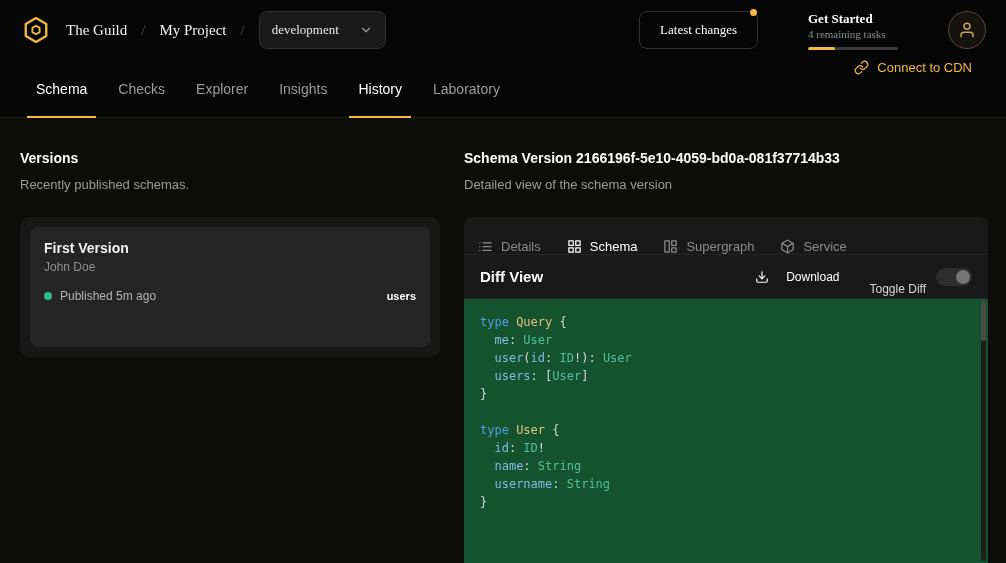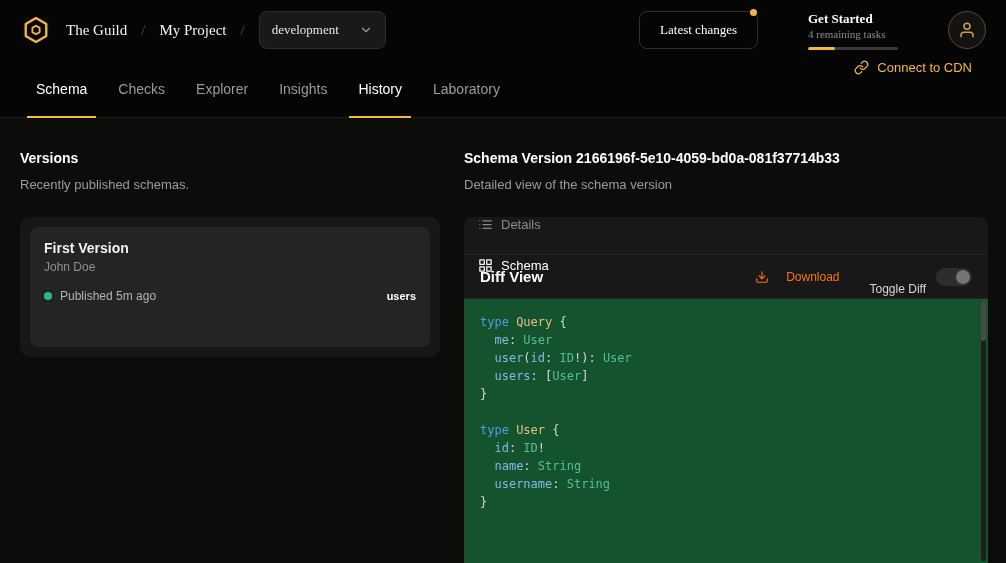--- a/index.html
+++ b/index.html
@@ -51,28 +51,28 @@
   .versions-card{margin-top:24px;background:#171717;border-radius:10px;padding:10px;height:140px;}
   .version-item{background:#242424;border-radius:8px;padding:13px 14px;height:100%;cursor:pointer;}
   .vi-name{font-size:14px;font-weight:600;color:#f2f2f2;}
   .vi-author{font-size:12px;color:#8f8f8f;margin-top:4px;}
   .vi-row{display:flex;align-items:center;margin-top:15px;}
   .green-dot{width:8px;height:8px;border-radius:50%;background:var(--published-green);margin-right:8px;}
   .vi-status{font-size:12px;color:#b3b3b3;}
   .vi-badge{margin-left:auto;font-size:11px;font-weight:700;color:#fff;}
 
   .detail-card{margin-top:24px;background:#181818;border-radius:8px 8px 0 0;flex:1;display:flex;flex-direction:column;overflow:hidden;}
-  .detail-tabs{height:38px;display:flex;align-items:flex-start;padding:0 14px;gap:26px;border-bottom:1px solid #242424;flex-shrink:0;flex-direction:column;}
+  .detail-tabs{height:38px;display:flex;align-items:flex-end;padding:0 14px;gap:26px;border-bottom:1px solid #242424;flex-shrink:0;}
   .dtab{display:flex;align-items:center;gap:8px;font-size:13px;color:#8b8b8b;}
   .dtab.active{color:#fff;}
   .dtab .ticon{display:flex;}
   .diff-header{height:44px;display:flex;align-items:center;padding:0 16px;border-bottom:1px solid #242424;flex-shrink:0;}
   .diff-title{font-size:15px;font-weight:700;color:#fff;}
   .diff-actions{margin-left:auto;display:flex;align-items:center;}
-  .download-btn{display:flex;align-items:center;gap:17px;font-size:12px;color:#f97316;}
+  .download-btn{display:flex;align-items:center;gap:17px;font-size:12px;color:#ffffff;}
   .toggle-label{font-size:12px;color:#d6d6d6;margin-left:30px;margin-top:24px;}
   .toggle{width:36px;height:18px;border-radius:9px;background:#2d2d2d;position:relative;margin-left:10px;cursor:pointer;}
   .toggle .knob{position:absolute;top:2px;right:2px;width:14px;height:14px;border-radius:50%;background:#757575;}
 
   .code-wrap{position:relative;flex:1;background:#14532d;}
   .code{padding:14px 16px;font-family:"DejaVu Sans Mono","Liberation Mono",monospace;font-size:12px;line-height:18px;white-space:pre;}
   .tok-kw{color:var(--code-keyword);}
   .tok-tn{color:var(--code-typename);}
   .tok-ty{color:var(--code-type);}
   .tok-fd{color:var(--code-field);}

